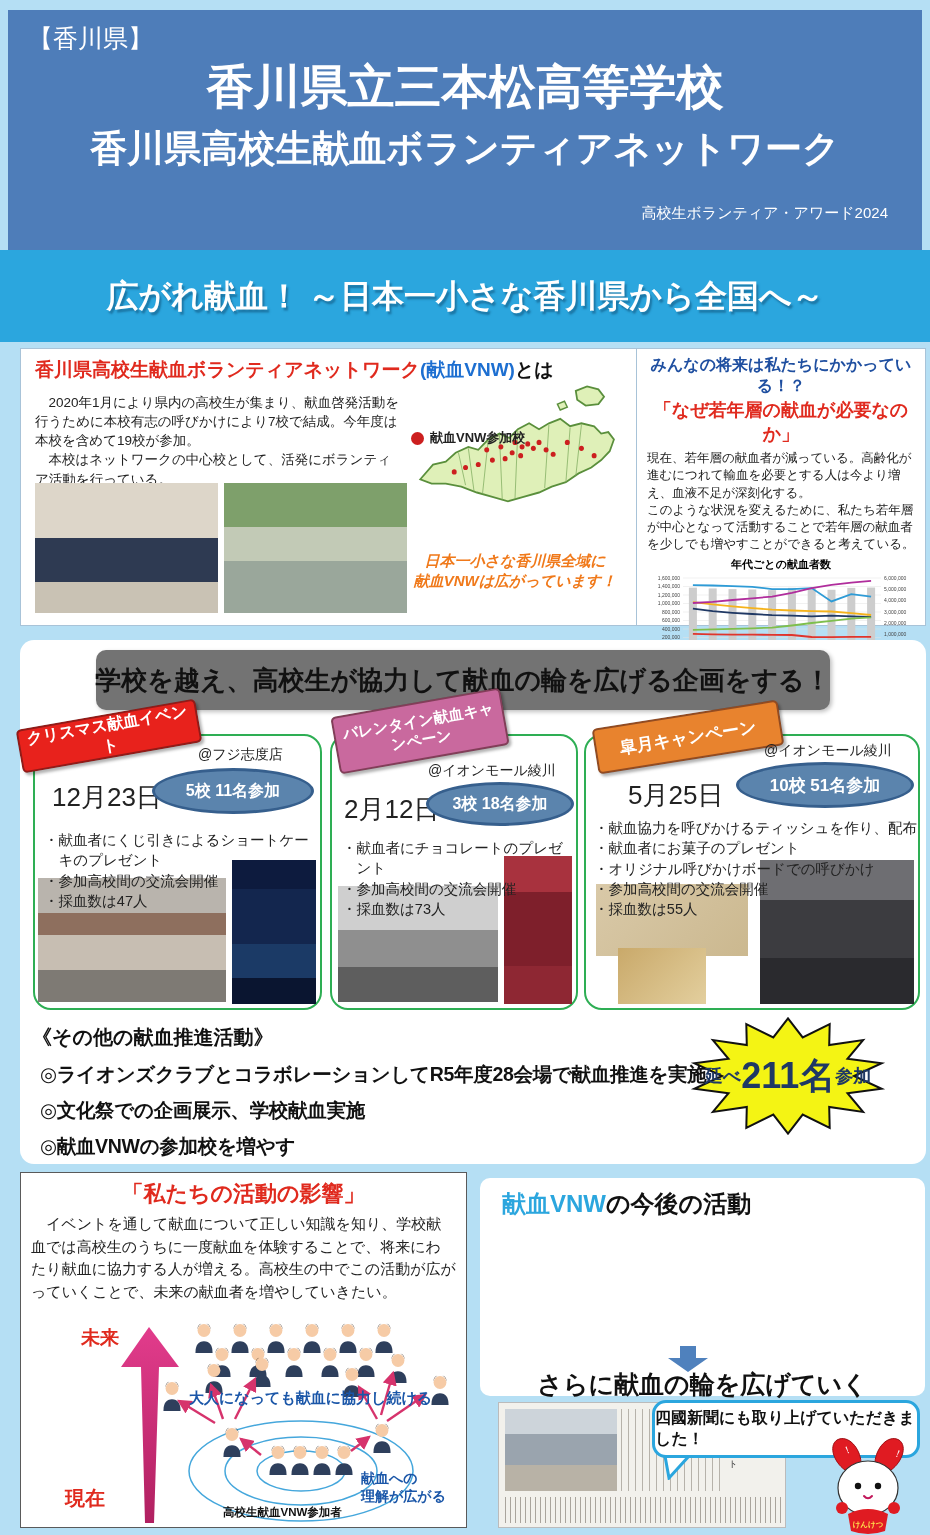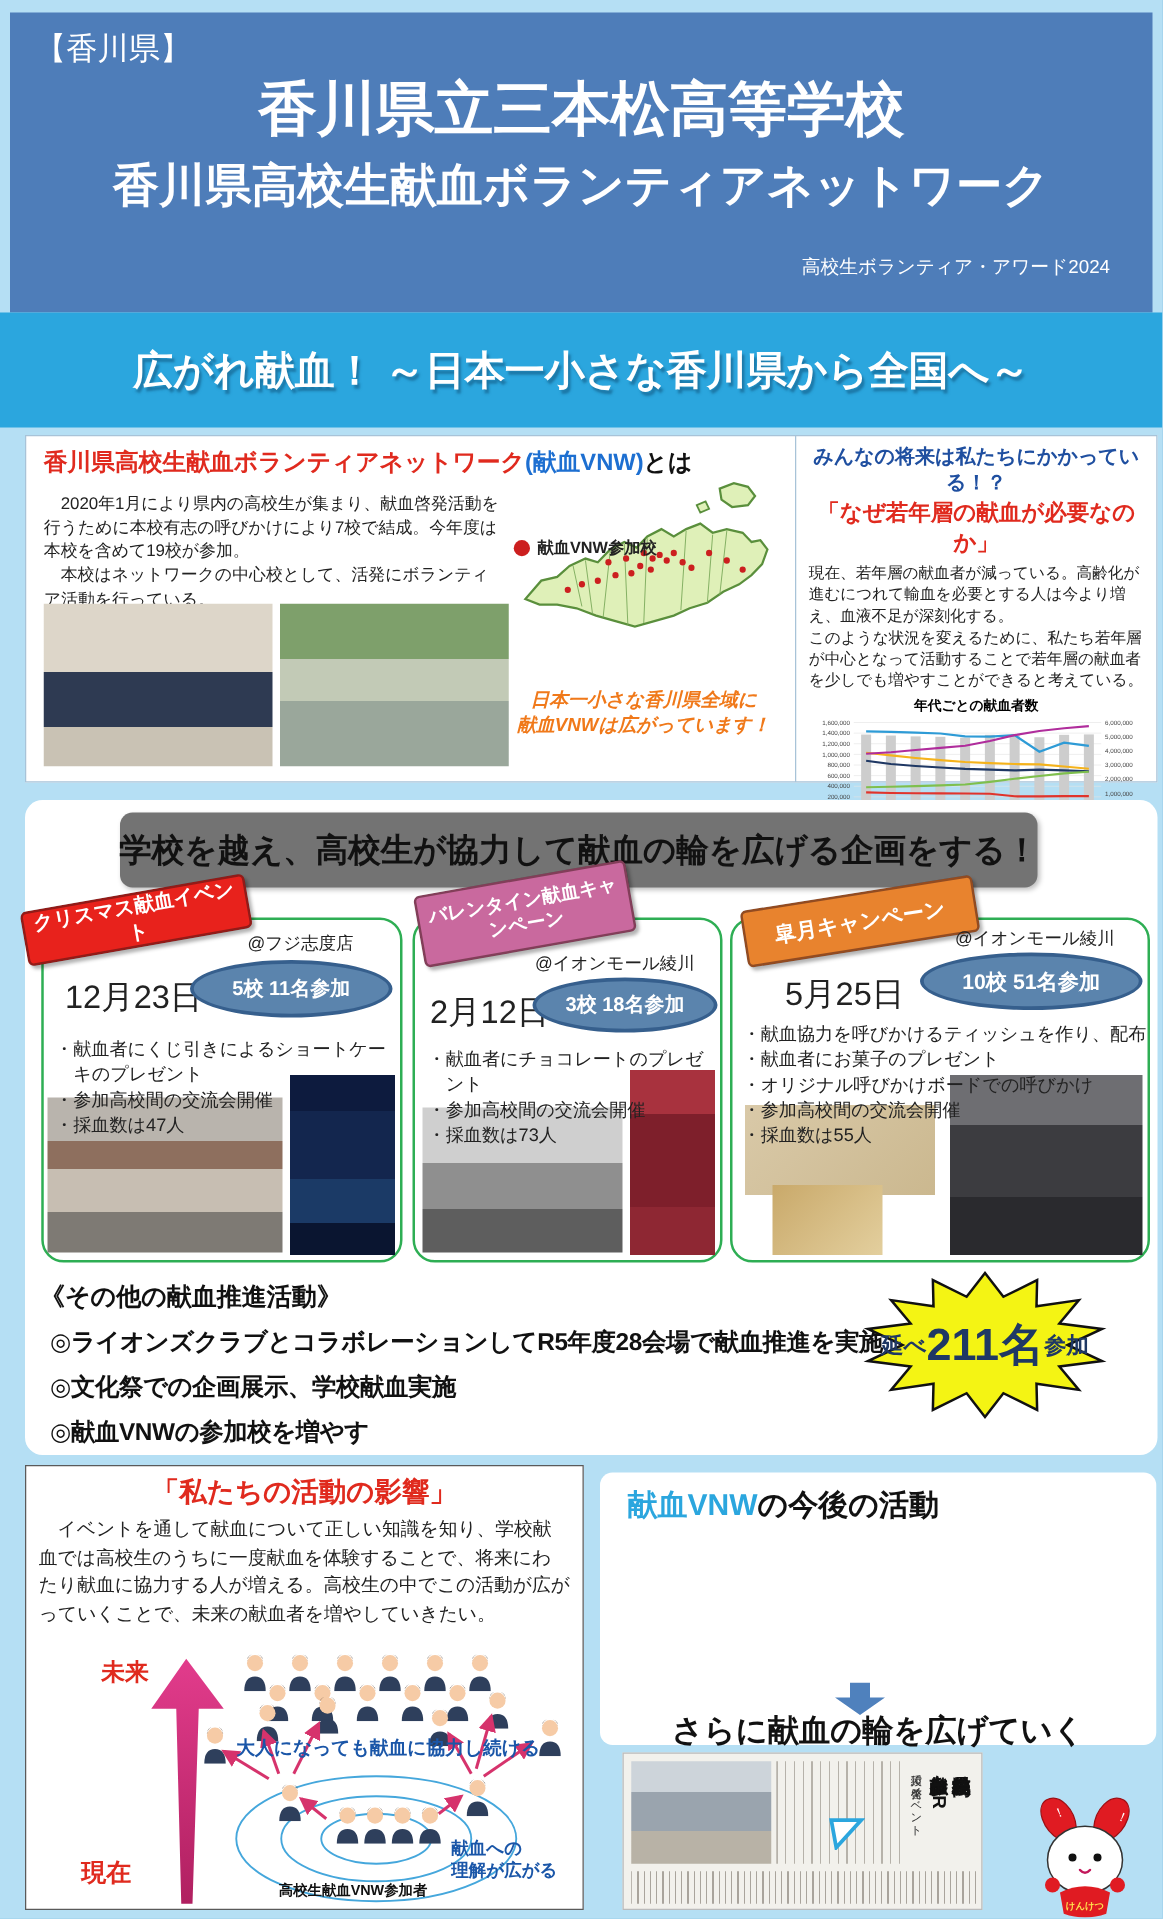--- a/index.html
+++ b/index.html
@@ -405,20 +405,21 @@
     <div class="news-photo"></div>
     <div class="news-cols"></div>
     <div class="news-headline">
       <span>県内高校生集結</span><br>
       <span>献血参加をPR</span>
     </div>
     <div class="news-sub">綾川で啓発イベント</div>
     <div class="news-body"></div>
   </div>
 
+  <div class="bubble">四國新聞にも取り上げていただきました！</div>
   <svg id="bubble-tail" viewBox="0 0 30 26">
     <polygon points="3,2 27,2 7,24" fill="#fff" stroke="#2ba6de" stroke-width="3"></polygon>
   </svg>
 
   <svg id="mascot-svg" viewBox="0 0 104 98">
     <path d="M32,36 C18,28 12,10 21,4 C32,-2 44,12 45,26 Z" fill="#e01b22" stroke="#9e0f14" stroke-width="1"></path>
     <path d="M72,36 C86,28 92,10 83,4 C72,-2 60,12 59,26 Z" fill="#e01b22" stroke="#9e0f14" stroke-width="1"></path>
     <text x="28" y="19" font-size="10" fill="#fff" transform="rotate(-22 28 19)">！</text>
     <text x="76" y="19" font-size="10" fill="#fff" transform="rotate(22 76 19)">！</text>
     <ellipse cx="52" cy="52" rx="30" ry="27" fill="#fff" stroke="#333" stroke-width="1.2"></ellipse>

